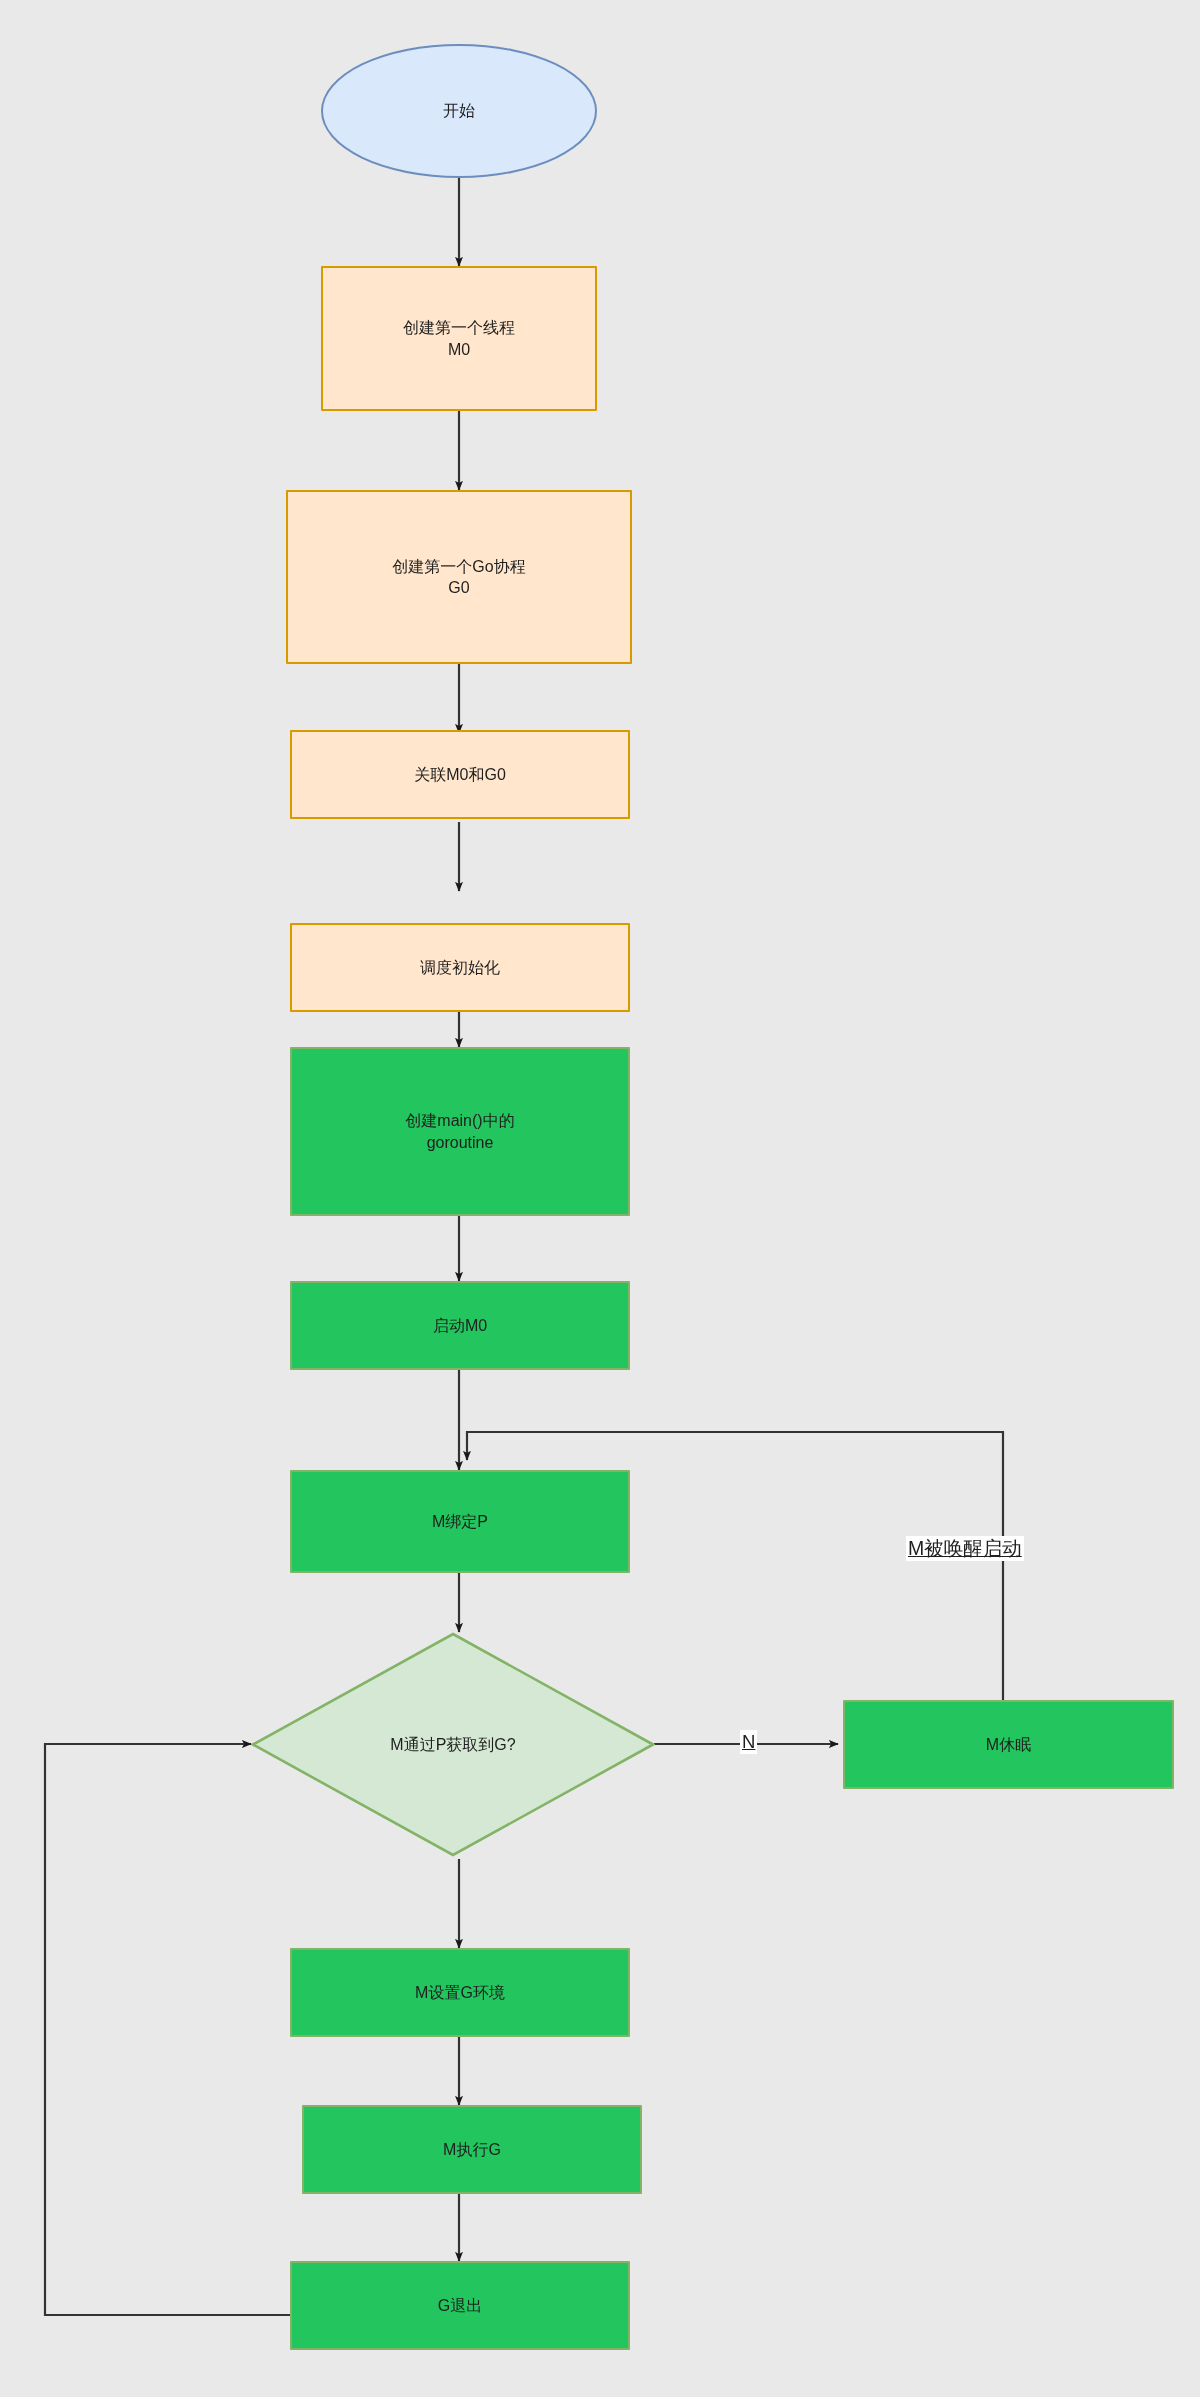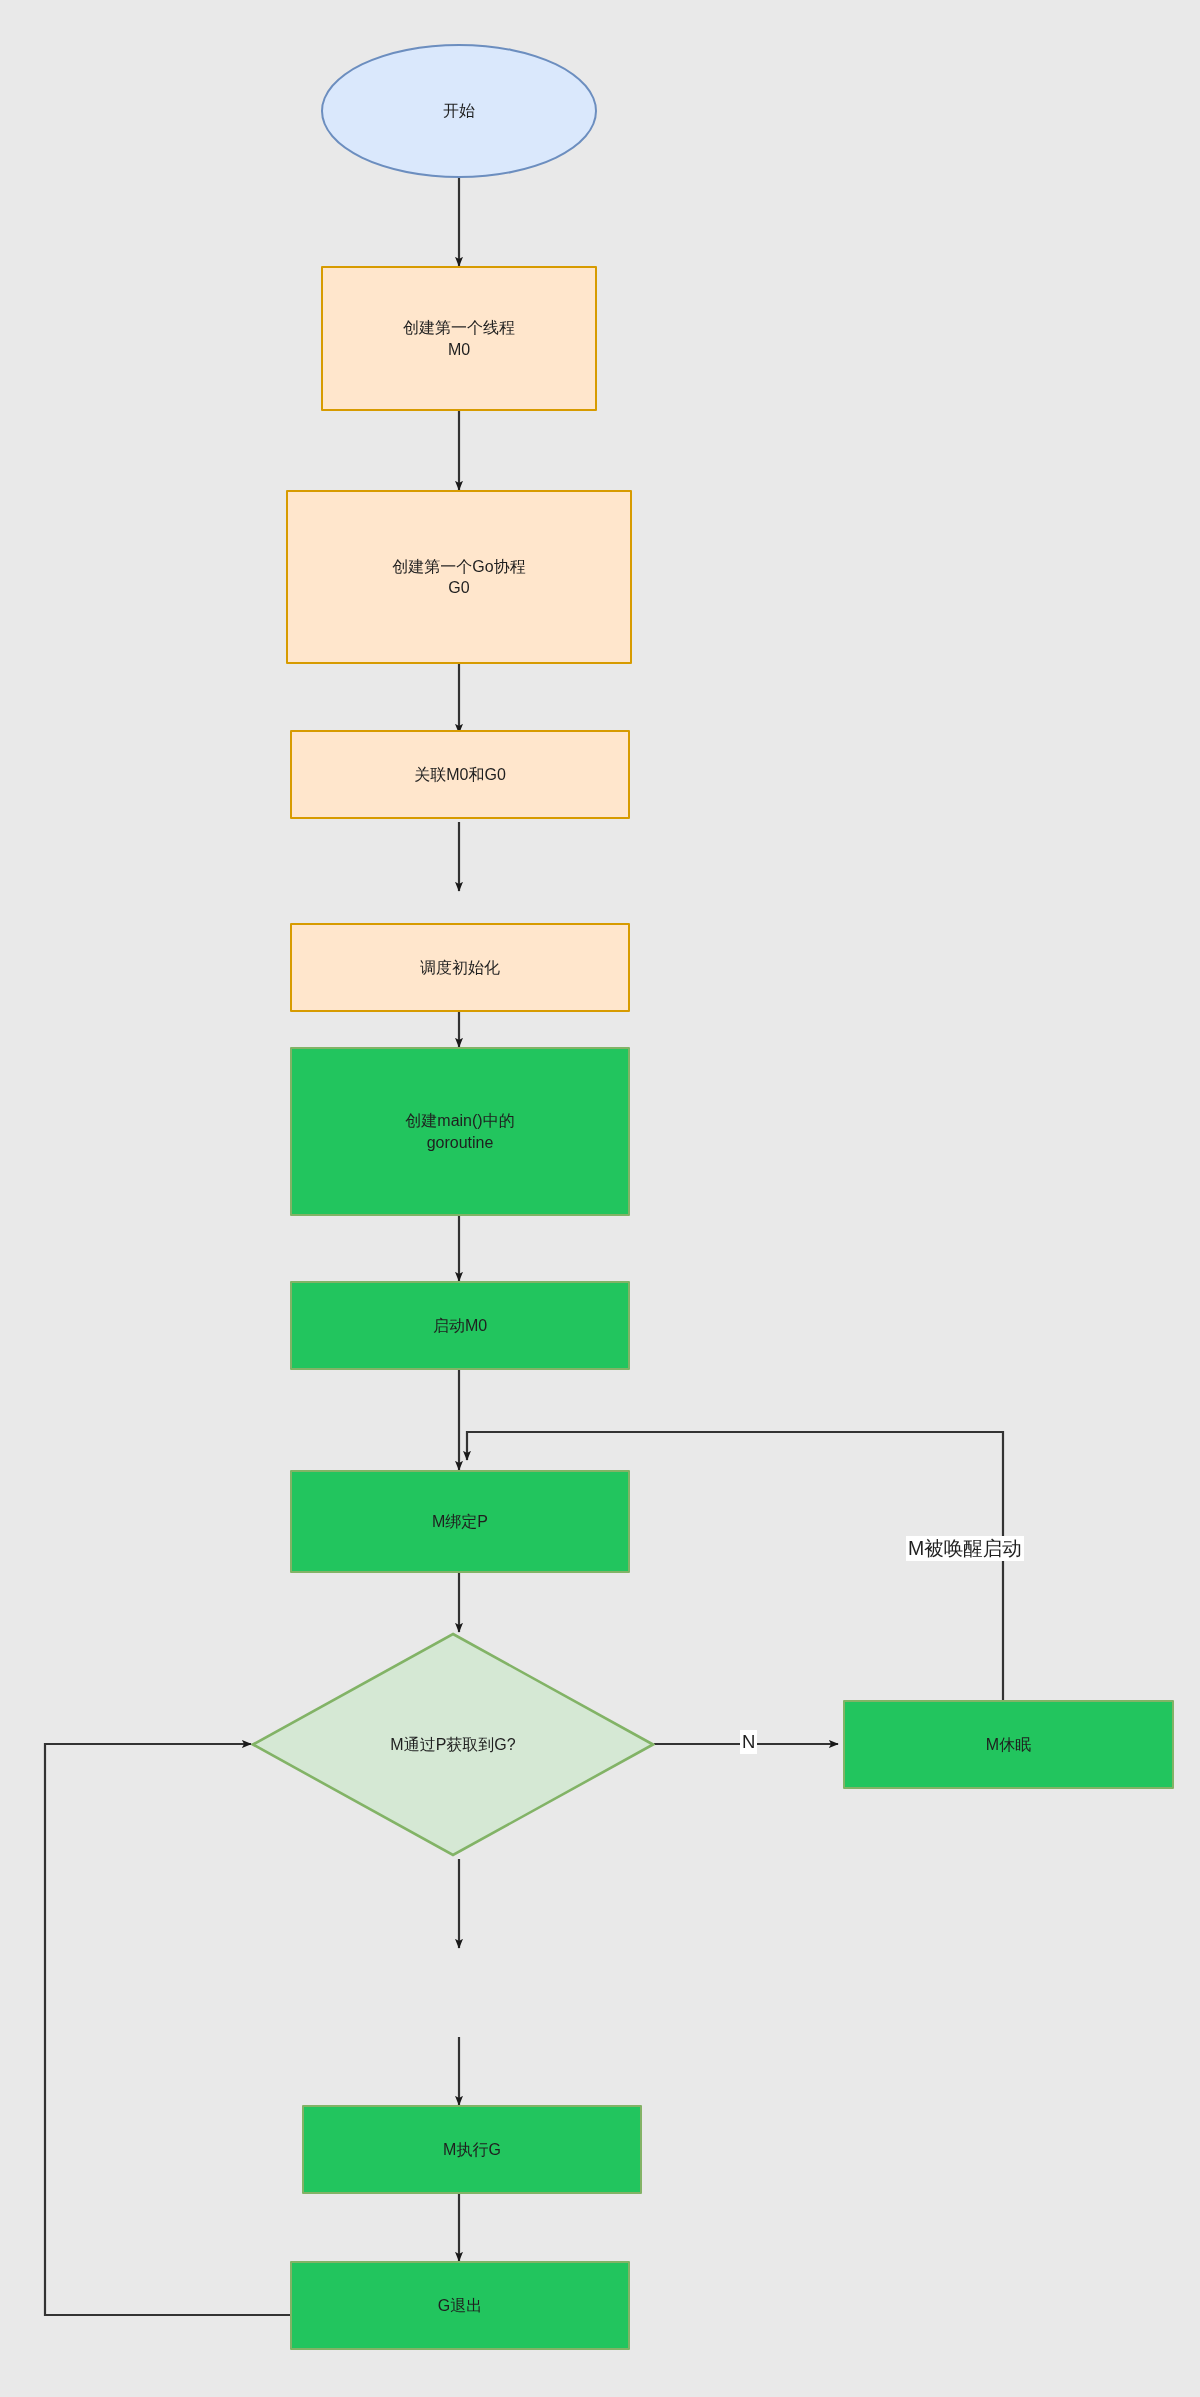--- a/index.html
+++ b/index.html
@@ -65,20 +65,21 @@
     position: relative;
     z-index: 2;
   }
   .edge-label {
     position: absolute;
     background: #ffffff;
     color: #1f1f1f;
     padding: 1px 2px;
     white-space: nowrap;
     line-height: 1.2;
+    text-decoration: underline;
   }
   .txt-20 { font-size: 16px; }
   .txt-19 { font-size: 19.5px; }
   .txt-18 { font-size: 18.5px; }
 </style>
 </head>
 <body>
 
 <div id="flow-root">
 
@@ -145,20 +146,23 @@
     <svg width="404" height="225" viewBox="0 0 404 225" style="position:absolute;left:0;top:0;">
       <polygon points="202,2 402,112.5 202,223 2,112.5" fill="#d5e8d4" stroke="#82b366" stroke-width="2.6"></polygon>
     </svg>
     <span class="decision-label">M通过P获取到G?</span>
   </div>
 
   <div class="node node-proc node-green txt-20" style="left:843px; top:1700px; width:331px; height:89px;">
     <span>M休眠</span>
   </div>
 
+  <div class="node node-proc node-green txt-20" style="left:290px; top:1948px; width:340px; height:89px;">
+    <span>M设置G环境</span>
+  </div>
 
   <div class="node node-proc node-green txt-20" style="left:302px; top:2105px; width:340px; height:89px;">
     <span>M执行G</span>
   </div>
 
   <div class="node node-proc node-green txt-20" style="left:290px; top:2261px; width:340px; height:89px;">
     <span>G退出</span>
   </div>
 
   <div class="edge-label txt-18" style="left:740px; top:1730px;">

